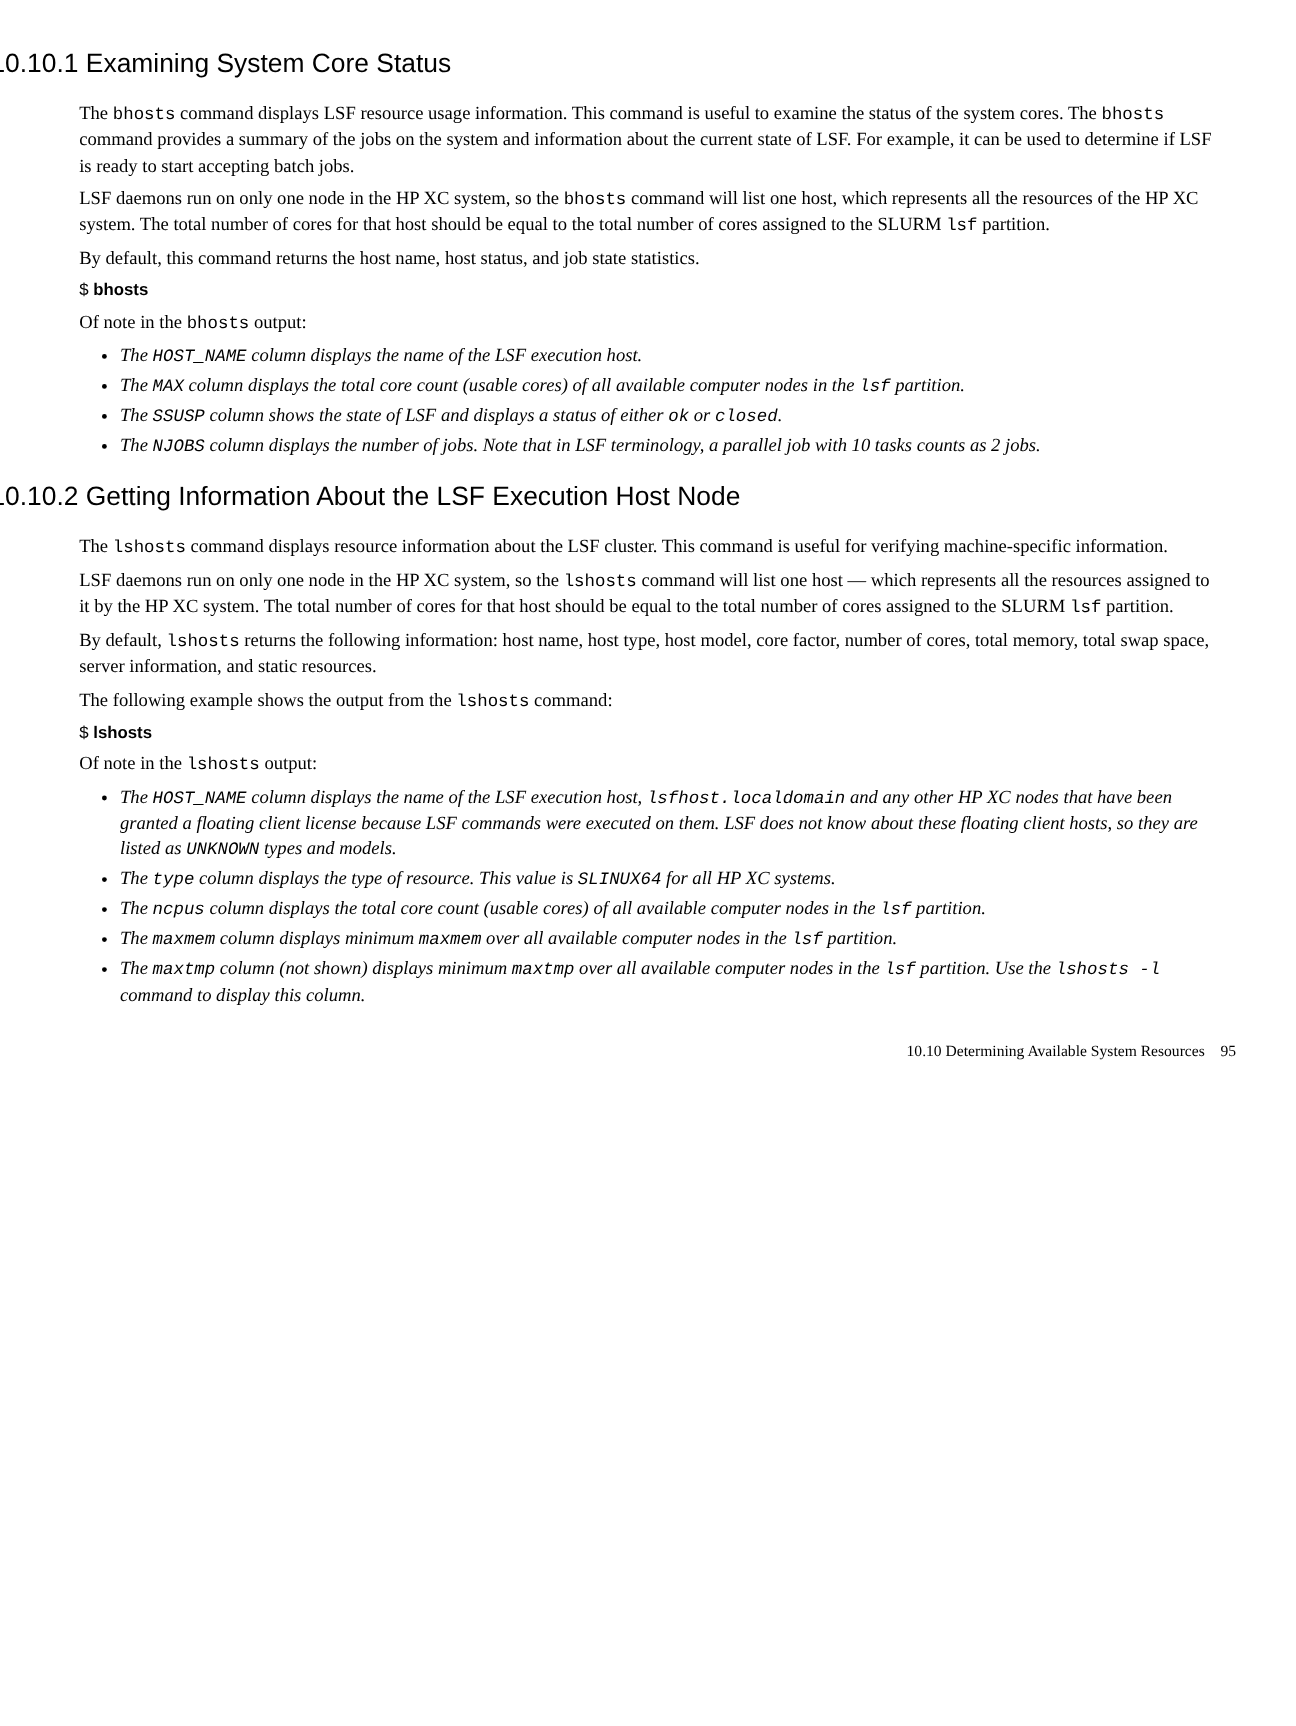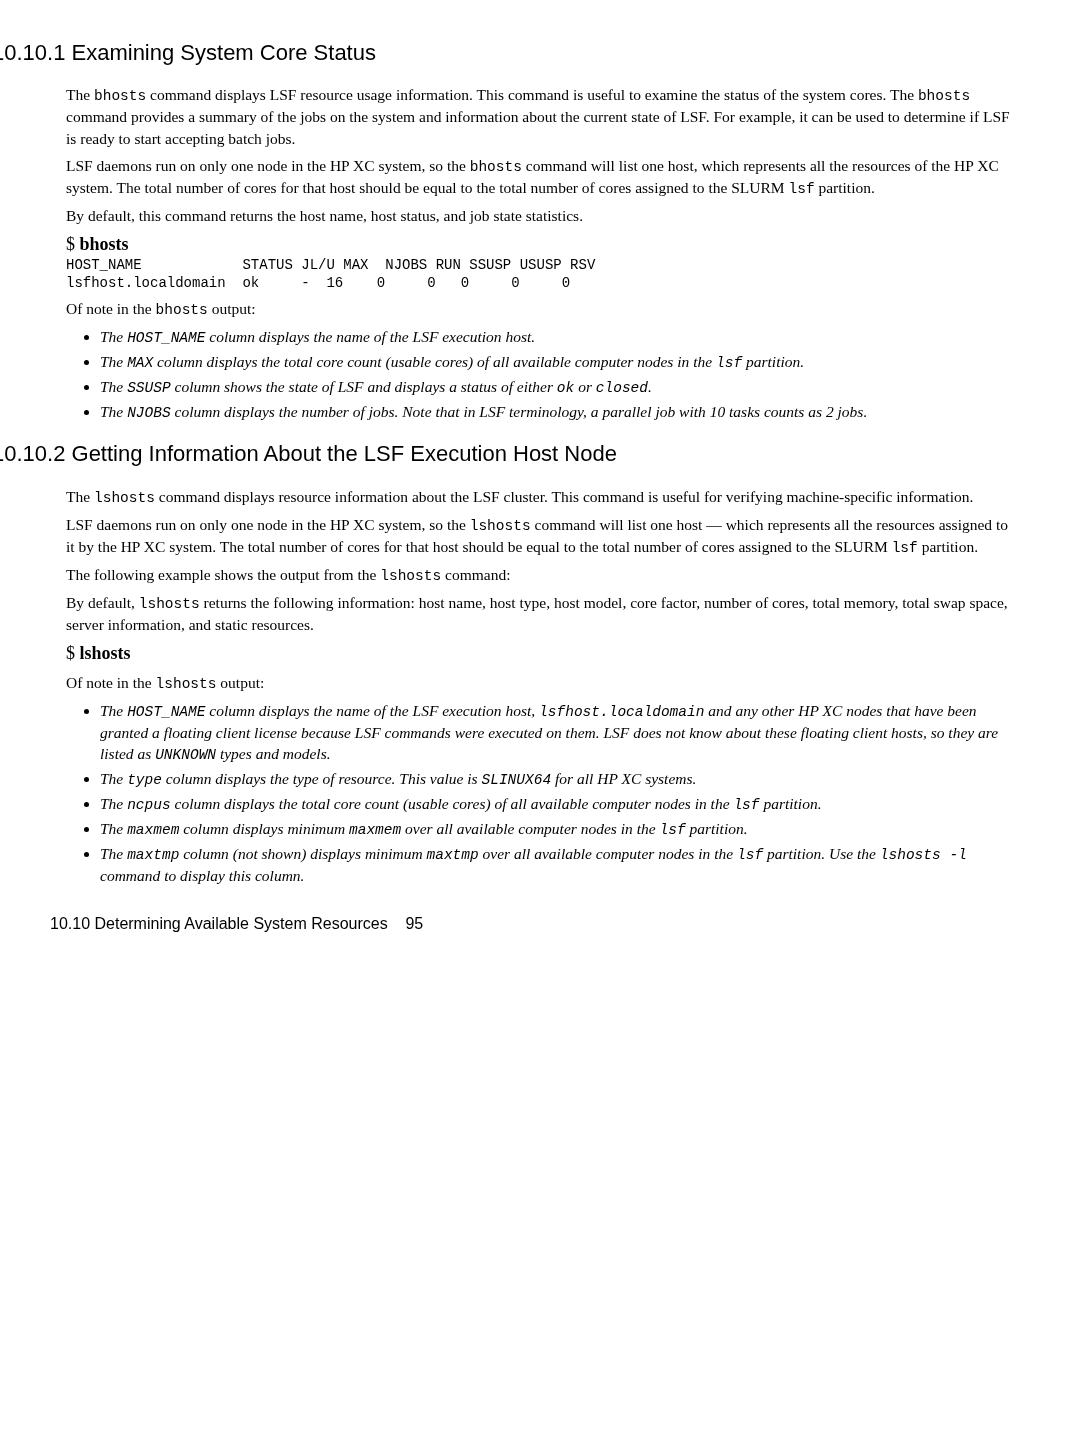--- a/index.html
+++ b/index.html
@@ -12,55 +12,53 @@
       line-height: 1.38;
     }
     h2 {
       font-family: 'Trebuchet MS', Helvetica, Arial, sans-serif;
       font-weight: normal;
       font-size: 22px;
       margin: 8px 0 8px -58px;
     }
     .body-content { margin: 16px; }
     p { margin: 6px 0; }
-    .prompt { font-family: Liberation Serif, serif; font-size: 18px; margin: 6px 0 0 0; }
+    .prompt { font-family: Liberation Sans, sans-serif; font-size: 14px; margin: 6px 0 0 0; }
     .prompt .dollar { font-weight: normal; }
     .prompt .cmd { font-weight: bold; }
     pre.block {
       font-family: 'Courier New', monospace;
       font-size: 14px;
       white-space: pre;
       margin: 0 0 4px 0;
       line-height: 1.25;
     }
     code { font-family: 'Courier New', monospace; font-size: 14.5px; }
     ul { margin: 4px 0 8px 0; padding-left: 34px; font-style: italic; }
     li { margin: 3px 0; }
     .footer {
-      font-family: Liberation Sans, sans-serif;
-      font-size: 16px;
-      text-align: left;
+      font-family: Liberation Serif, serif;
+      font-size: 13px;
+      text-align: right;
       margin-top: 26px;
     }
   </style>
 </head>
 <body>
 
 <h2>10.10.1 Examining System Core Status</h2>
 <div class="body-content">
   <p>
     <span>The </span><code>bhosts</code><span> command displays LSF resource usage information. This command is useful to examine the status of the system cores. The </span><code>bhosts</code><span> command provides a summary of the jobs on the system and information about the current state of LSF. For example, it can be used to determine if LSF is ready to start accepting batch jobs.</span>
   </p>
   <p>
     <span>LSF daemons run on only one node in the HP XC system, so the </span><code>bhosts</code><span> command will list one host, which represents all the resources of the HP XC system. The total number of cores for that host should be equal to the total number of cores assigned to the SLURM </span><code>lsf</code><span> partition.</span>
   </p>
   <p>By default, this command returns the host name, host status, and job state statistics.</p>
   <div class="prompt"><span class="dollar">$ </span><span class="cmd">bhosts</span></div>
-  <pre class="block">HOST_NAME            STATUS JL/U MAX  NJOBS RUN SSUSP USUSP RSV
-lsfhost.localdomain  ok     -  16    0     0   0     0     0</pre>
   <p>
     <span>Of note in the </span><code>bhosts</code><span> output:</span>
   </p>
   <ul>
     <li>
       <span>The </span><code>HOST_NAME</code><span> column displays the name of the LSF execution host.</span>
     </li>
     <li>
       <span>The </span><code>MAX</code><span> column displays the total core count (usable cores) of all available computer nodes in the </span><code>lsf</code><span> partition.</span>
     </li>
@@ -75,24 +73,24 @@
 
 <h2>10.10.2 Getting Information About the LSF Execution Host Node</h2>
 <div class="body-content">
   <p>
     <span>The </span><code>lshosts</code><span> command displays resource information about the LSF cluster. This command is useful for verifying machine-specific information.</span>
   </p>
   <p>
     <span>LSF daemons run on only one node in the HP XC system, so the </span><code>lshosts</code><span> command will list one host — which represents all the resources assigned to it by the HP XC system. The total number of cores for that host should be equal to the total number of cores assigned to the SLURM </span><code>lsf</code><span> partition.</span>
   </p>
   <p>
-    <span>The following example shows the output from the </span><code>lshosts</code><span> command:</span>
+    <span>By default, </span><code>lshosts</code><span> returns the following information: host name, host type, host model, core factor, number of cores, total memory, total swap space, server information, and static resources.</span>
   </p>
   <p>
-    <span>By default, </span><code>lshosts</code><span> returns the following information: host name, host type, host model, core factor, number of cores, total memory, total swap space, server information, and static resources.</span>
+    <span>The following example shows the output from the </span><code>lshosts</code><span> command:</span>
   </p>
   <div class="prompt"><span class="dollar">$ </span><span class="cmd">lshosts</span></div>
   <p>
     <span>Of note in the </span><code>lshosts</code><span> output:</span>
   </p>
   <ul>
     <li>
       <span>The </span><code>HOST_NAME</code><span> column displays the name of the LSF execution host, </span><code>lsfhost.localdomain</code><span> and any other HP XC nodes that have been granted a floating client license because LSF commands were executed on them. LSF does not know about these floating client hosts, so they are listed as </span><code>UNKNOWN</code><span> types and models.</span>
     </li>
     <li>

